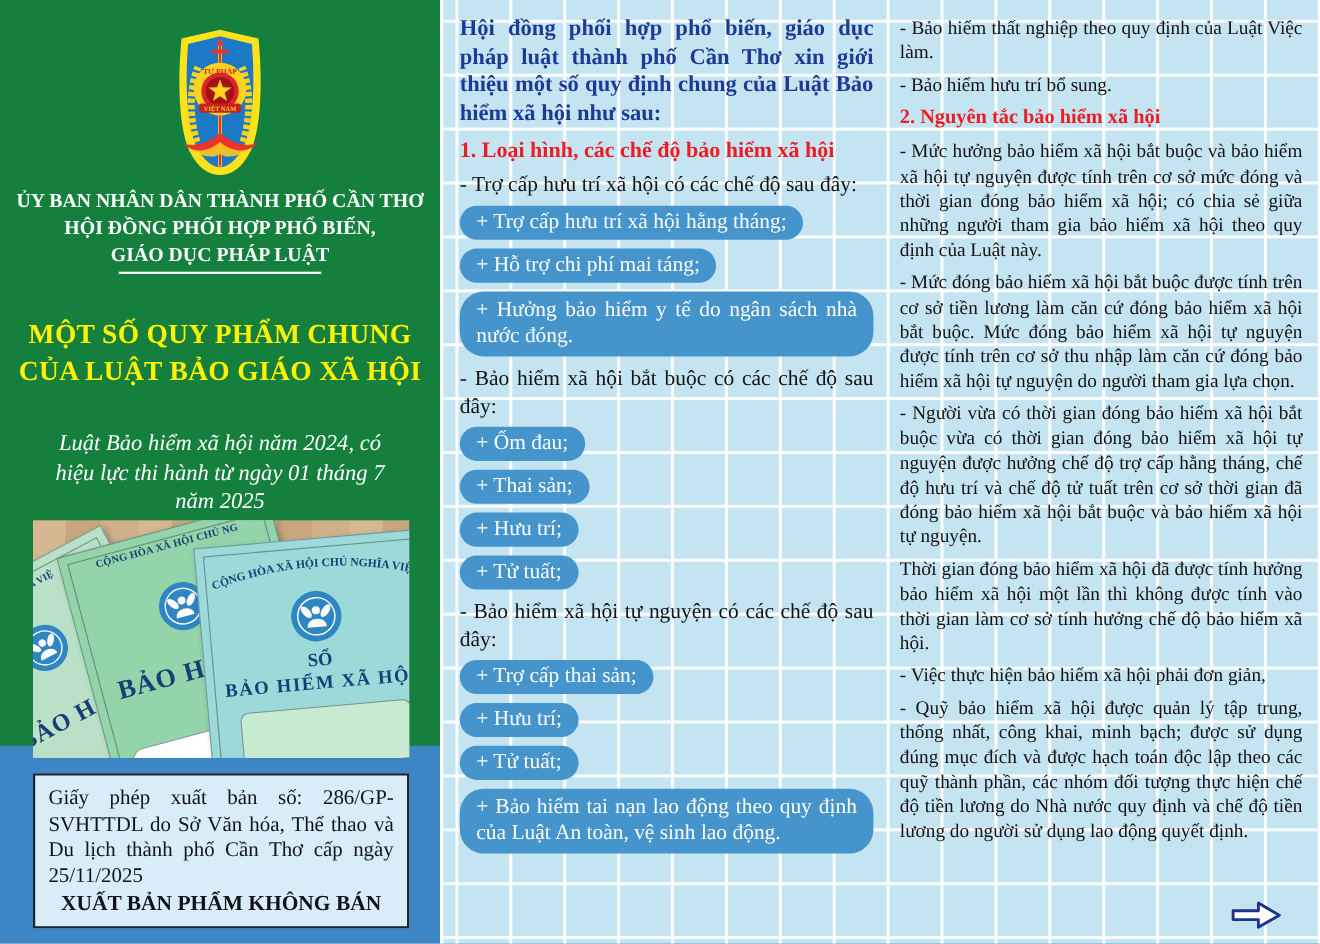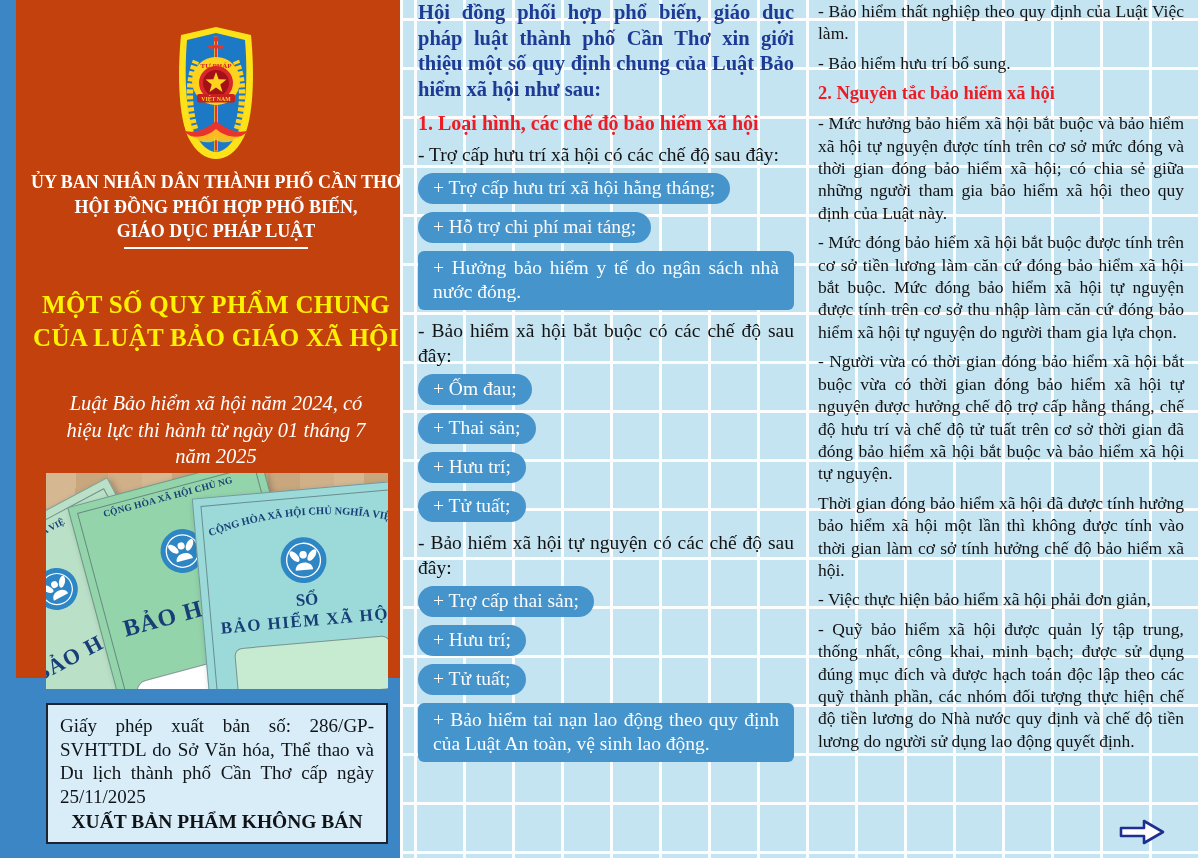--- a/index.html
+++ b/index.html
@@ -2,21 +2,21 @@
 <html><head>
 <meta charset="utf-8">
 <style>
   html,body{margin:0;padding:0;background:#e8e8e8;}
   .page{
     position:relative;width:1200px;height:858px;overflow:hidden;
     font-family:"Liberation Serif","DejaVu Serif",serif;
     background:#3d86c5;
   }
   
-  .cover{position:absolute;left:16px;top:0;width:400px;height:678px;background:#c2410c;}
+  .cover{position:absolute;left:0;top:0;width:400px;height:678px;background:#15803d;}
   .emblem{position:absolute;left:150px;top:24px;width:100px;height:138px;}
   .org{position:absolute;left:0;top:170px;width:400px;text-align:center;
        color:#ffffff;font-weight:bold;font-size:18px;line-height:24.5px;}
   .org-rule{position:absolute;left:108px;top:247px;width:184px;height:2px;background:#ffffff;}
   .cover-title{position:absolute;left:0;top:288px;width:400px;text-align:center;
        color:#fff200;font-weight:bold;font-size:25px;line-height:33px;letter-spacing:.3px;}
   .cover-sub{position:absolute;left:35px;top:390px;width:330px;text-align:center;
        color:#ffffff;font-style:italic;font-size:20.5px;line-height:26.5px;}
   
   .photo{position:absolute;left:30px;top:473px;width:342px;height:216px;overflow:hidden;
@@ -35,30 +35,30 @@
        background:#d9edf9;border:2.5px solid #1d2430;padding:9px 12px 8px;
        color:#101418;font-size:19px;line-height:23.5px;text-align:justify;}
   .license .nosale{font-weight:bold;text-align:center;margin-top:2px;font-size:19.5px;}
   
   .content{position:absolute;left:400px;top:0;width:800px;height:858px;
        background-color:#c5e4f2;
        background-image:linear-gradient(to right,#fbfdff 0 3px,transparent 3px),
                         linear-gradient(to bottom,#fbfdff 0 3px,transparent 3px);
        background-size:49px 49px;background-position:11px 18px;
        border-left:3px solid #fbfdff;}
-  .col{position:absolute;top:0;height:858px;box-sizing:border-box;padding-top:0;}
+  .col{position:absolute;top:0;height:858px;box-sizing:border-box;padding-top:14px;}
   .col-mid{left:15px;width:376px;}
   .col-right{left:415px;width:366px;}
   .intro{color:#1d3a94;font-weight:bold;font-size:20.5px;line-height:25.5px;text-align:justify;margin:0 0 8px;}
   .h-red{color:#ed1c24;font-weight:bold;font-size:20px;line-height:26px;margin:0 0 6px;}
   .h-red2{color:#ed1c24;font-weight:bold;font-size:18.5px;line-height:24px;margin:0 0 7px;}
   .dash{color:#121212;font-size:19.5px;line-height:25px;margin:0 0 6px;text-align:justify;}
   .pill{width:fit-content;max-width:100%;box-sizing:border-box;background:#4694cc;color:#fdfdfd;
         font-size:19.5px;line-height:24px;padding:3px 15px 4px;border-radius:17px;margin:0 0 8px;}
-  .pill.wide{width:100%;border-radius:6px;text-align:justify;padding:5px 15px 6px;}
+  .pill.wide{width:100%;border-radius:22px;text-align:justify;padding:5px 15px 6px;}
   .para{color:#121212;font-size:17.5px;line-height:22.4px;text-align:justify;margin:0 0 7px;}
   .next-arrow{position:absolute;right:18px;bottom:12px;}
 </style>
 </head>
 <body>
 
 <div class="page">
 
   <aside class="cover">
 

